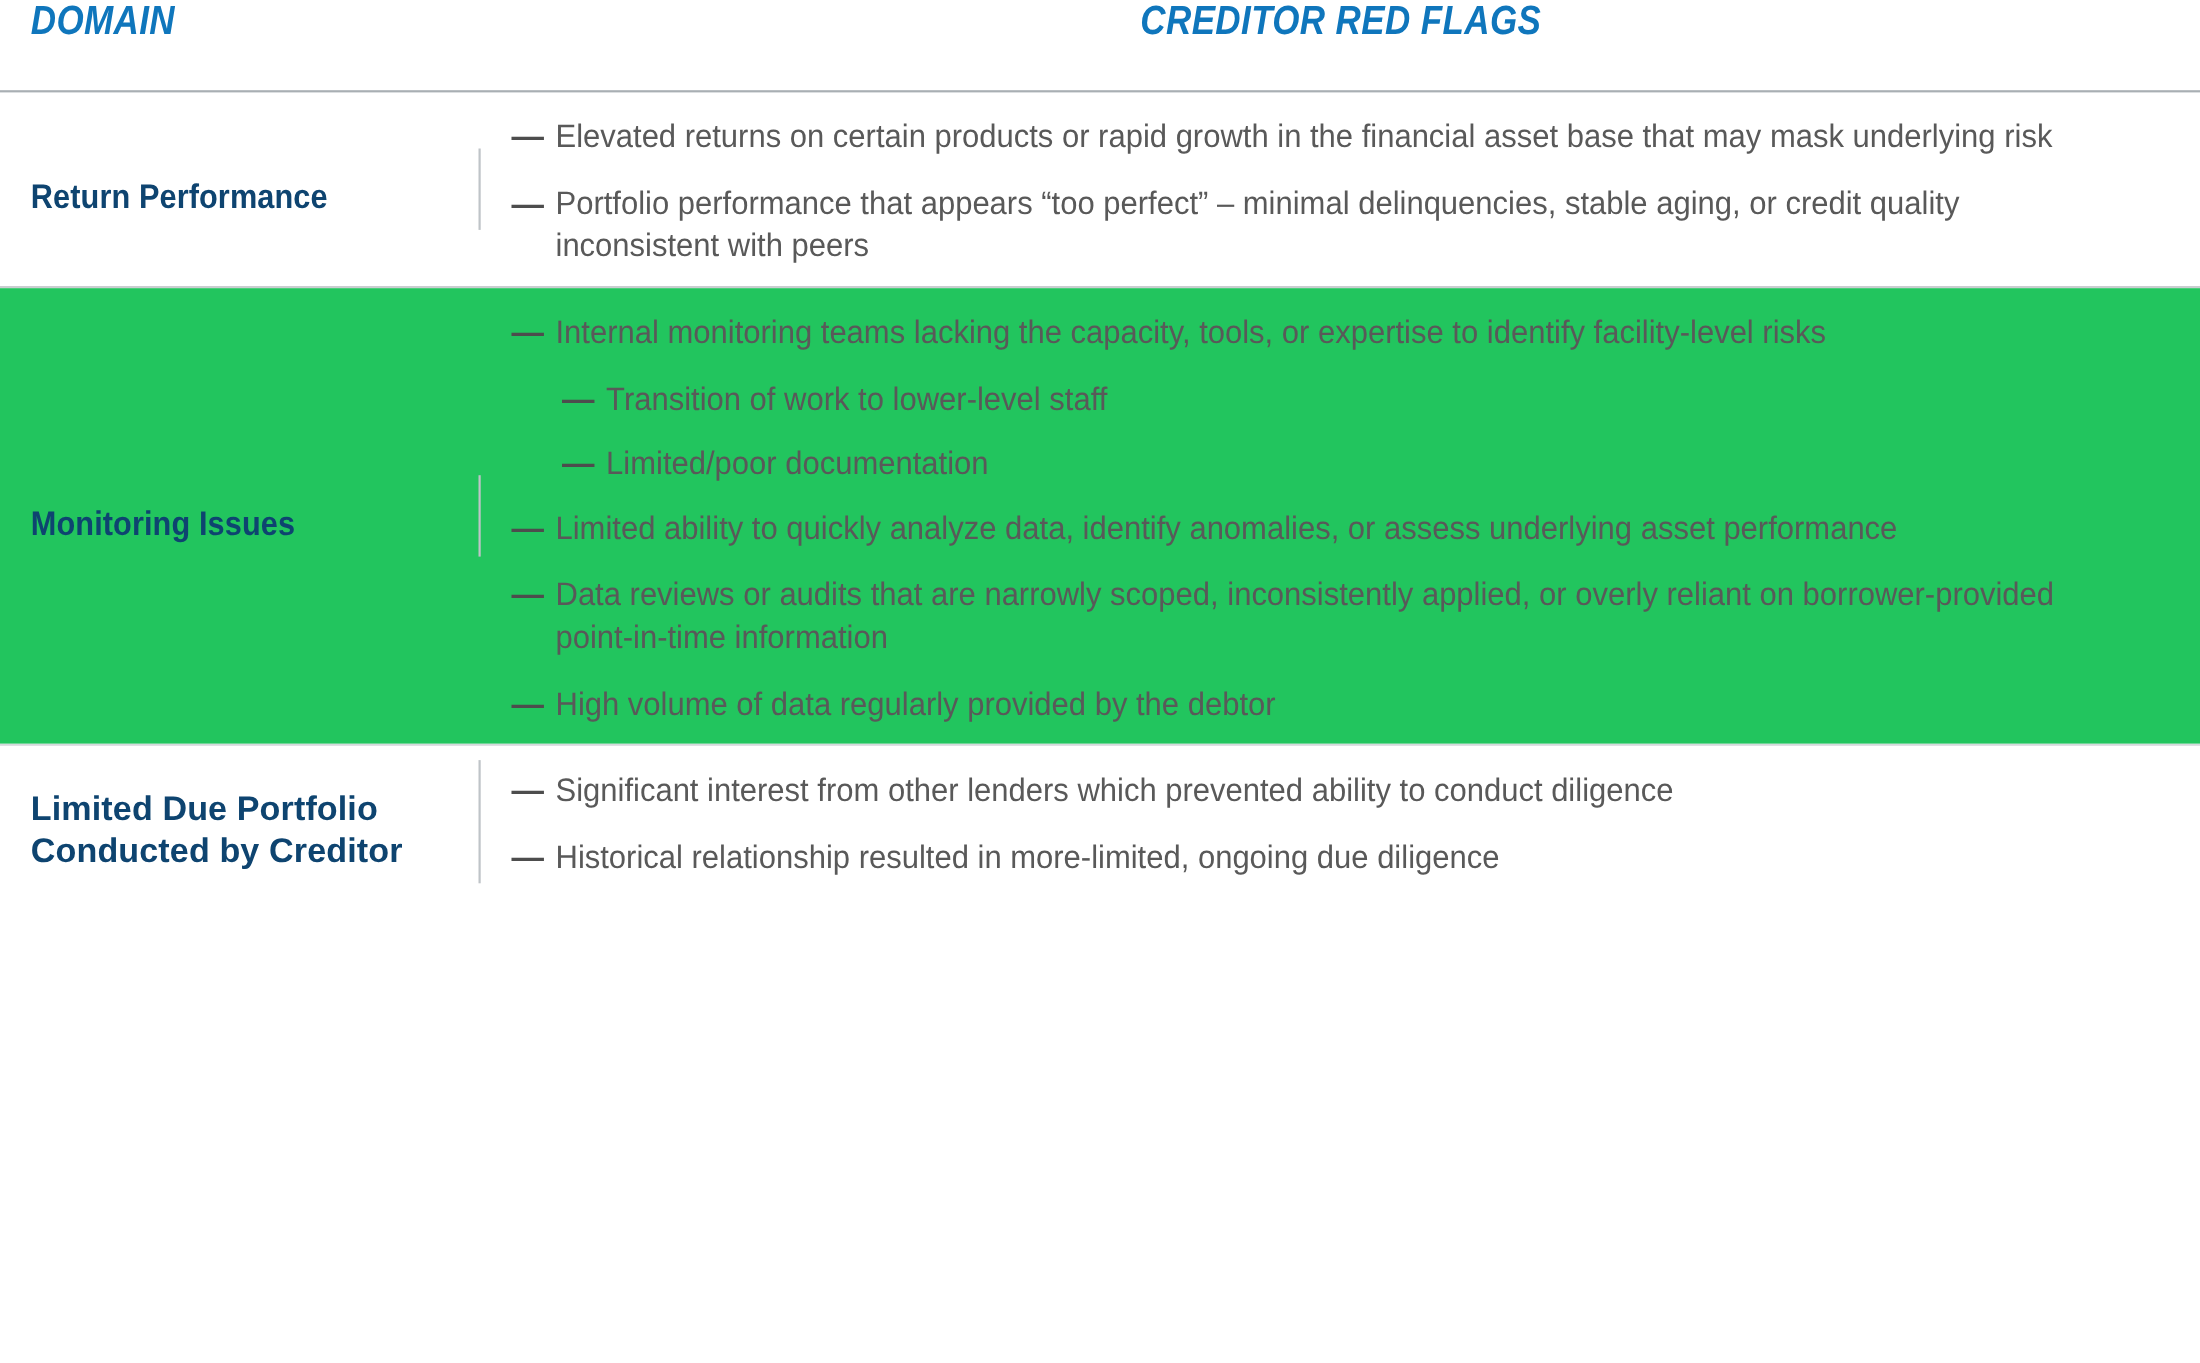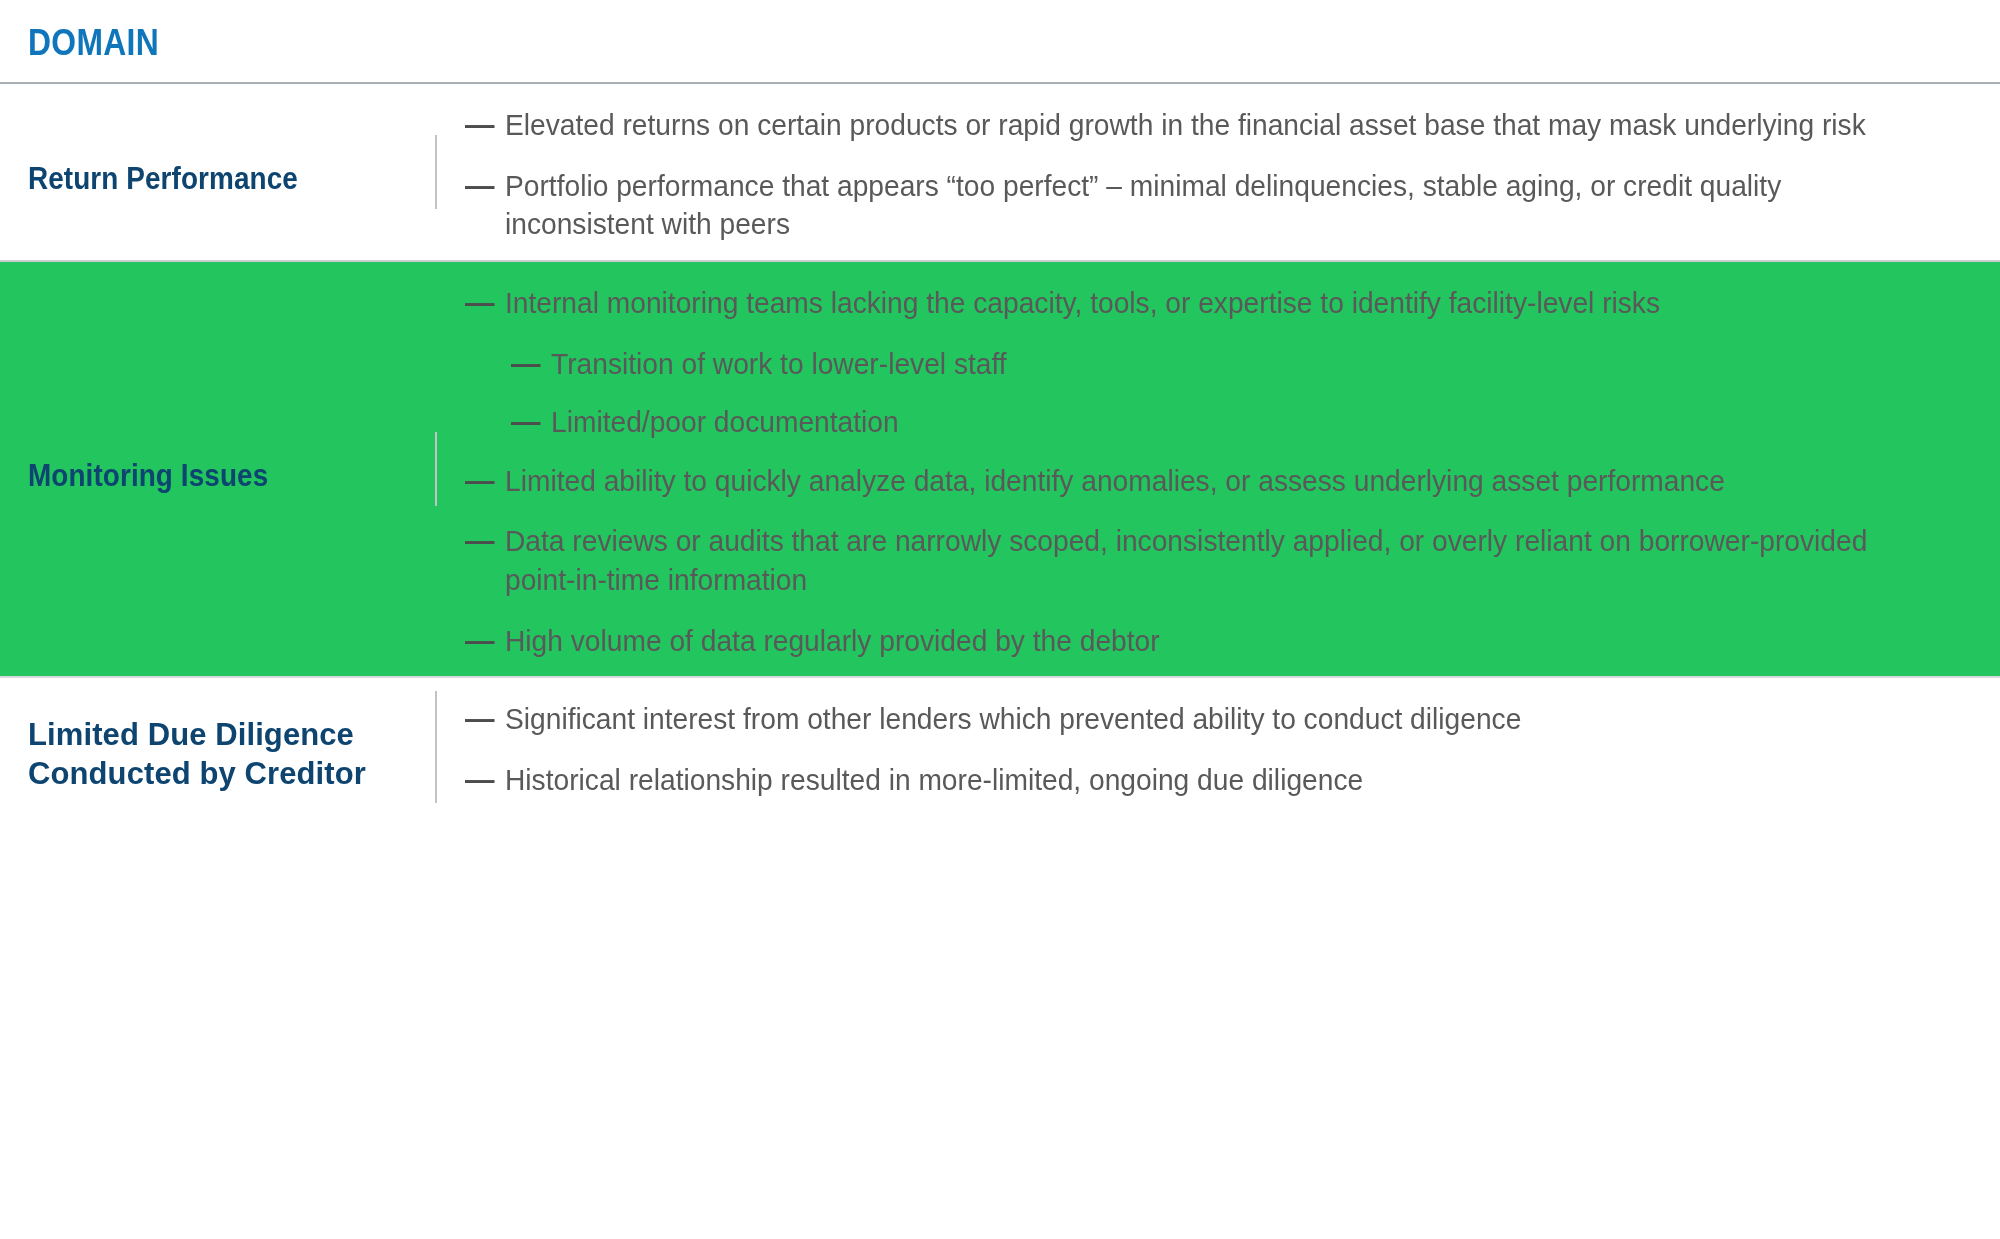--- a/index.html
+++ b/index.html
@@ -23,21 +23,22 @@
 
   
   .thead {
     position: relative;
     height: 84px;
     box-sizing: border-box;
   }
   .thead-inner {
     display: flex;
     height: 100%;
-    align-items: center;
+    align-items: flex-start;
+    font-style: italic;
   }
   .th {
     color: #0F76BC;
     font-weight: bold;
     font-size: 37px;
     letter-spacing: 0.4px;
     line-height: 1;
     font-stretch: condensed;
     transform: scaleX(0.86);
     transform-origin: left center;
@@ -147,20 +148,23 @@
 </head>
 <body>
 
 <div id="page">
 
   <div class="thead">
     <div class="thead-inner">
       <div class="th-domain">
         <div class="th">DOMAIN</div>
       </div>
+      <div class="th-flags">
+        <div class="th">CREDITOR RED FLAGS</div>
+      </div>
     </div>
     <div class="head-rule"></div>
   </div>
 
   <div id="tbody">
       <div class="row">
         <div class="cell-domain">
           <div class="domain-label cond">Return Performance</div>
           <div class="vrule"></div>
         </div>
@@ -204,21 +208,21 @@
           </div>
           <div class="bullet">
             <span class="dash">—</span>
             <span class="btext">High volume of data regularly provided by the debtor</span>
           </div>
         </div>
       </div>
       <div class="row-sep light"></div>
       <div class="row">
         <div class="cell-domain">
-          <div class="domain-label">Limited Due Diligence Conducted by Creditor</div>
+          <div class="domain-label">Limited Due Portfolio Conducted by Creditor</div>
           <div class="vrule"></div>
         </div>
         <div class="cell-flags">
           <div class="bullet">
             <span class="dash">—</span>
             <span class="btext">Significant interest from other lenders which prevented ability to conduct diligence</span>
           </div>
           <div class="bullet">
             <span class="dash">—</span>
             <span class="btext">Historical relationship resulted in more-limited, ongoing due diligence</span>

